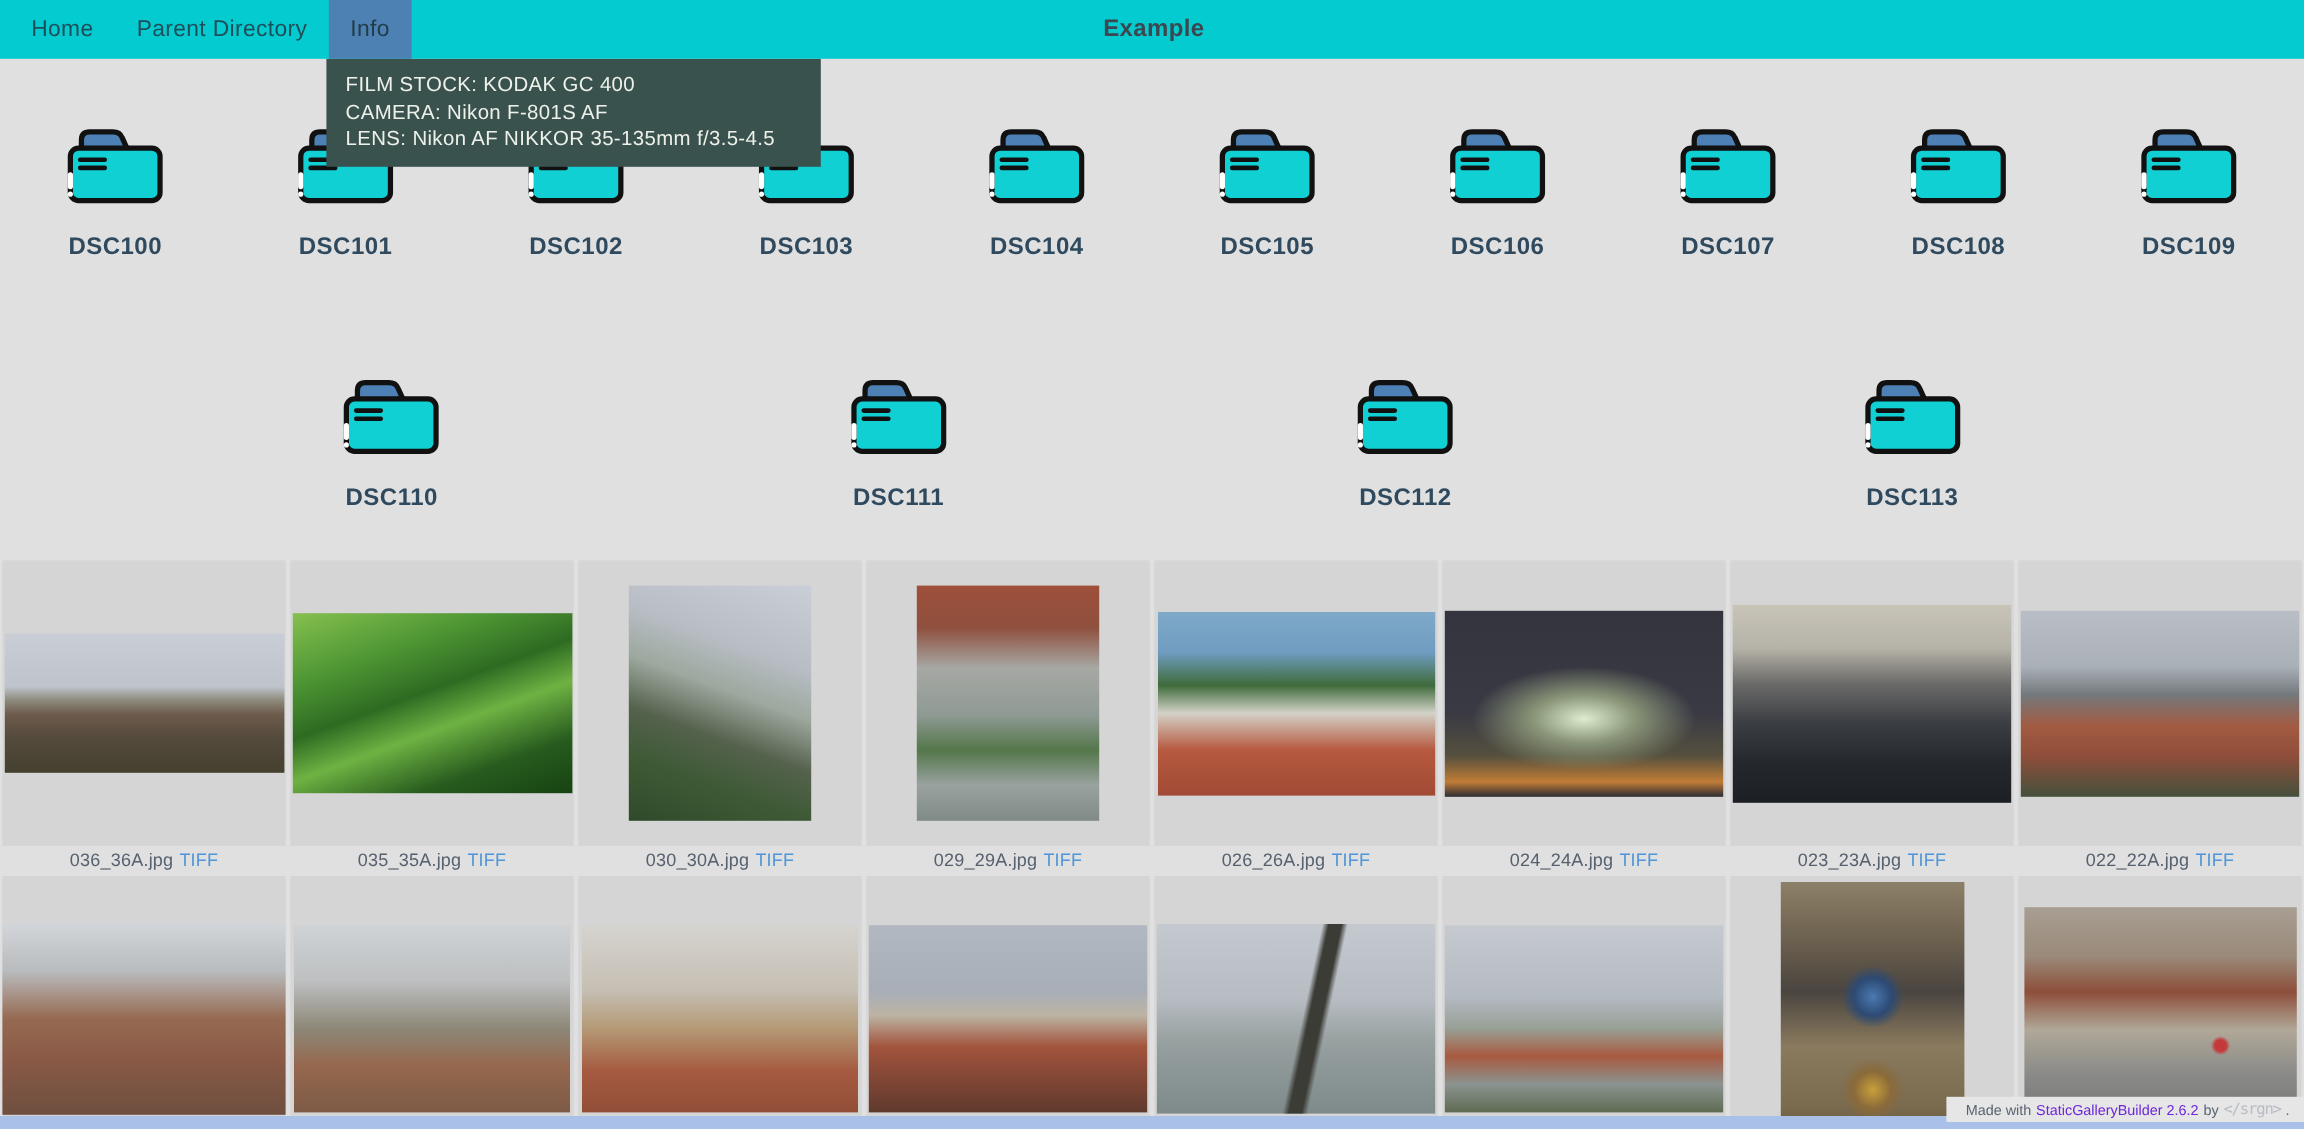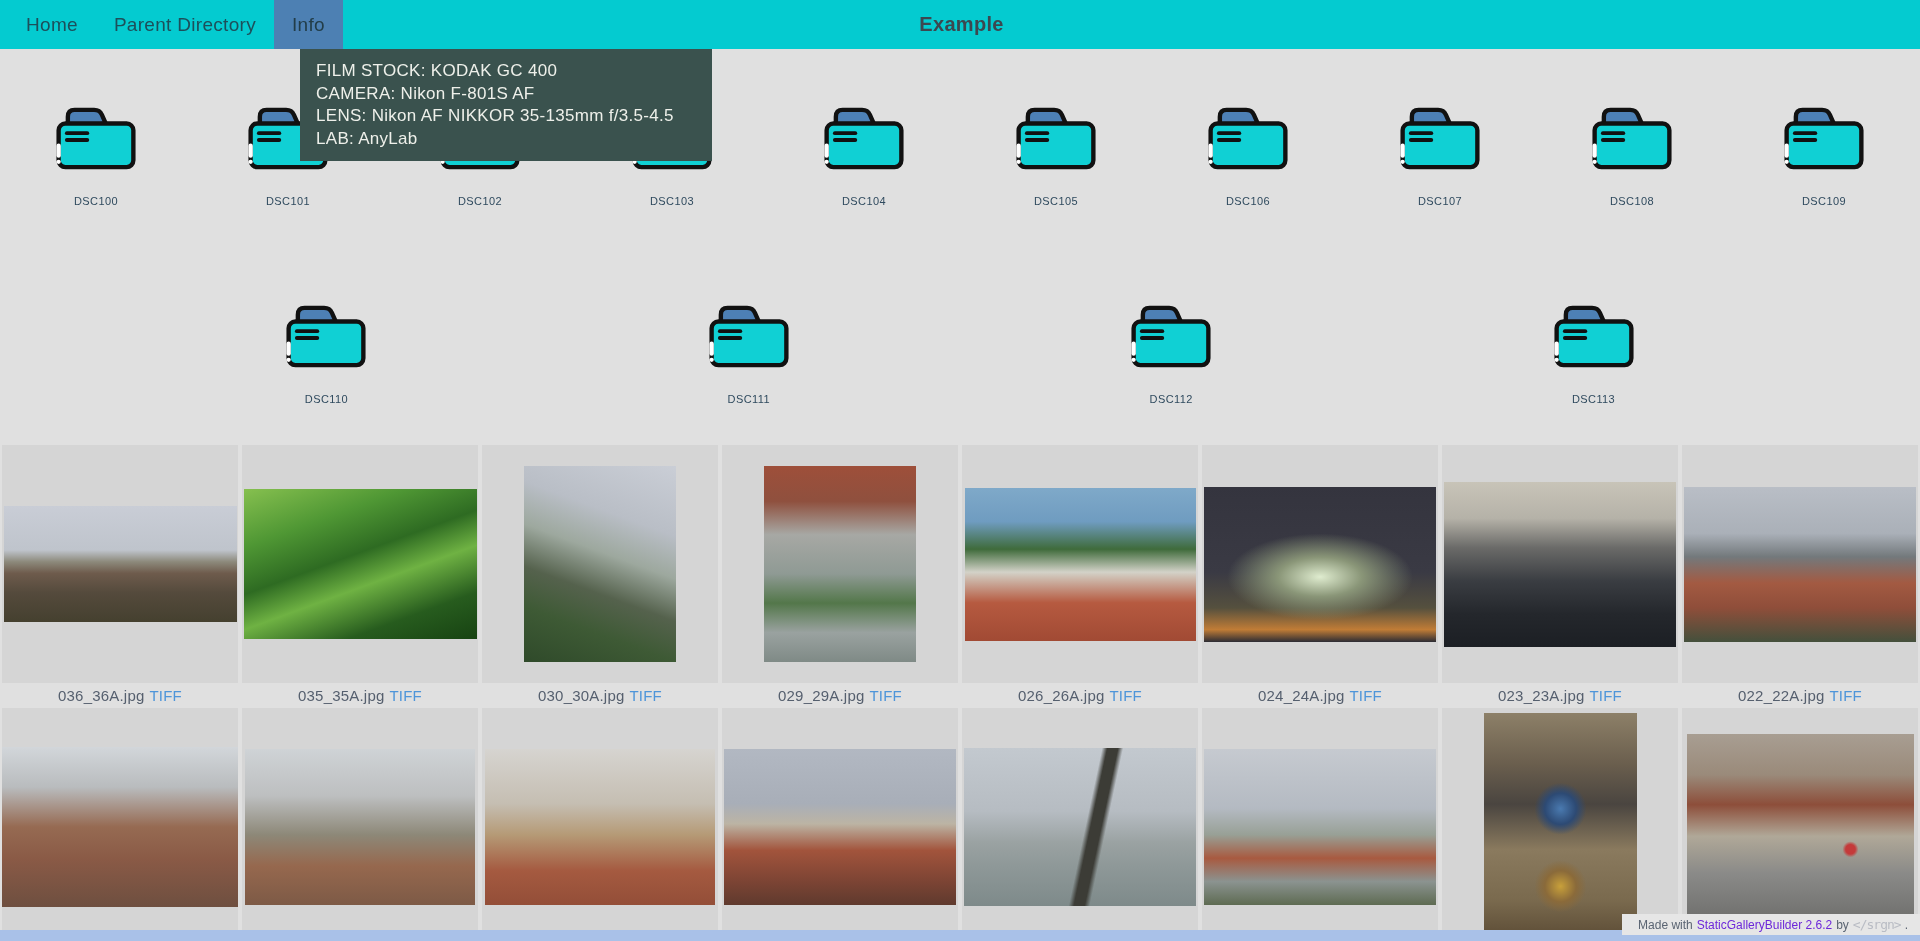--- a/index.html
+++ b/index.html
@@ -27,36 +27,36 @@
     display:flex; align-items:center; justify-content:center;
     font-size:20px; font-weight:bold; color:#3c4850; letter-spacing:.3px;
     pointer-events:none;
   }
 
   
   .info-tooltip {
     position:absolute; left:272px; top:49px; width:412px;
     background:#3a524e; color:#eef0ea;
     padding:11px 16px; font-size:17px; line-height:22.5px;
-    letter-spacing:.3px; z-index:15;margin-left:28px;
+    letter-spacing:.3px; z-index:15;
   }
 
   
   .folder-grid {
     display:flex; flex-wrap:wrap; justify-content:space-evenly;
     width:1920px;
   }
   .folder-item {
     width:10%; padding-top:56px; padding-bottom:40px;
     display:flex; flex-direction:column; align-items:center;
     cursor:pointer; text-decoration:none;
   }
   .folder-icon { width:86px; height:66px; display:block; }
   .folder-label {
-    margin-top:24px; font-size:11px; font-weight:normal;
+    margin-top:24px; font-size:20px; font-weight:bold;
     color:#2f4a5e; letter-spacing:.4px;
   }
 
   
   .photo-grid { display:flex; flex-wrap:wrap; width:1920px; }
   .photo-cell { width:236px; margin:0 2px; }
   .thumb-box {
     width:236px; height:238px; background:#d5d5d5;
     display:flex; align-items:center; justify-content:center;
     overflow:visible;
@@ -94,21 +94,20 @@
 
 <a class="nav-link">Home</a>
     <a class="nav-link">Parent Directory</a>
     <a class="nav-link active">Info</a>
   </nav>
 
 <div class="info-tooltip">
     <div>FILM STOCK: KODAK GC 400</div>
     <div>CAMERA: Nikon F-801S AF</div>
     <div>LENS: Nikon AF NIKKOR 35-135mm f/3.5-4.5</div>
-    <div>LAB: AnyLab</div>
   </div>
 
 <section class="folder-grid">
   <a class="folder-item">
     <svg class="folder-icon" viewBox="0 0 88 68">
       <path d="M15 24 V12 q0-7 7-7 h20 q6 0 8 5 l4 9 z" fill="#4d80b5" stroke="#111" stroke-width="4.5" stroke-linejoin="round"></path>
       <rect x="5.5" y="19" width="77" height="45" rx="7" fill="#10d0d4" stroke="#111" stroke-width="4.5"></rect>
       <line x1="14" y1="29" x2="35" y2="29" stroke="#111" stroke-width="4" stroke-linecap="round"></line>
       <line x1="14" y1="36" x2="35" y2="36" stroke="#111" stroke-width="4" stroke-linecap="round"></line>
       <line x1="5.5" y1="42" x2="5.5" y2="52" stroke="#fff" stroke-width="4.5" stroke-linecap="round"></line>

